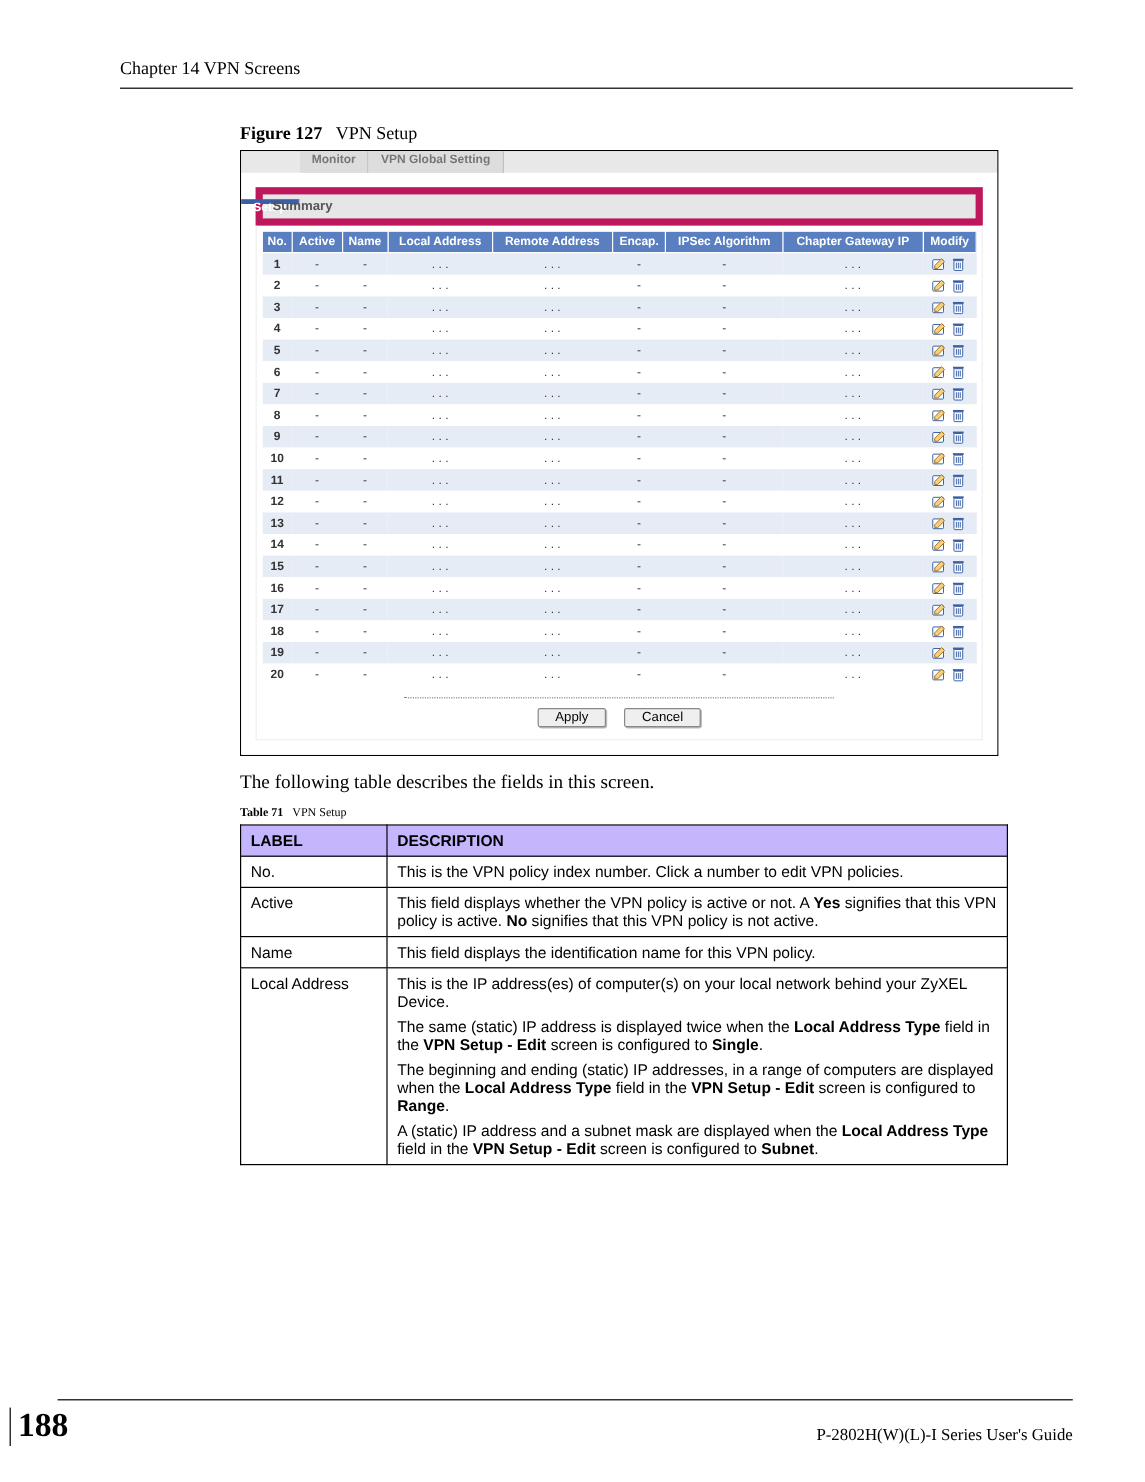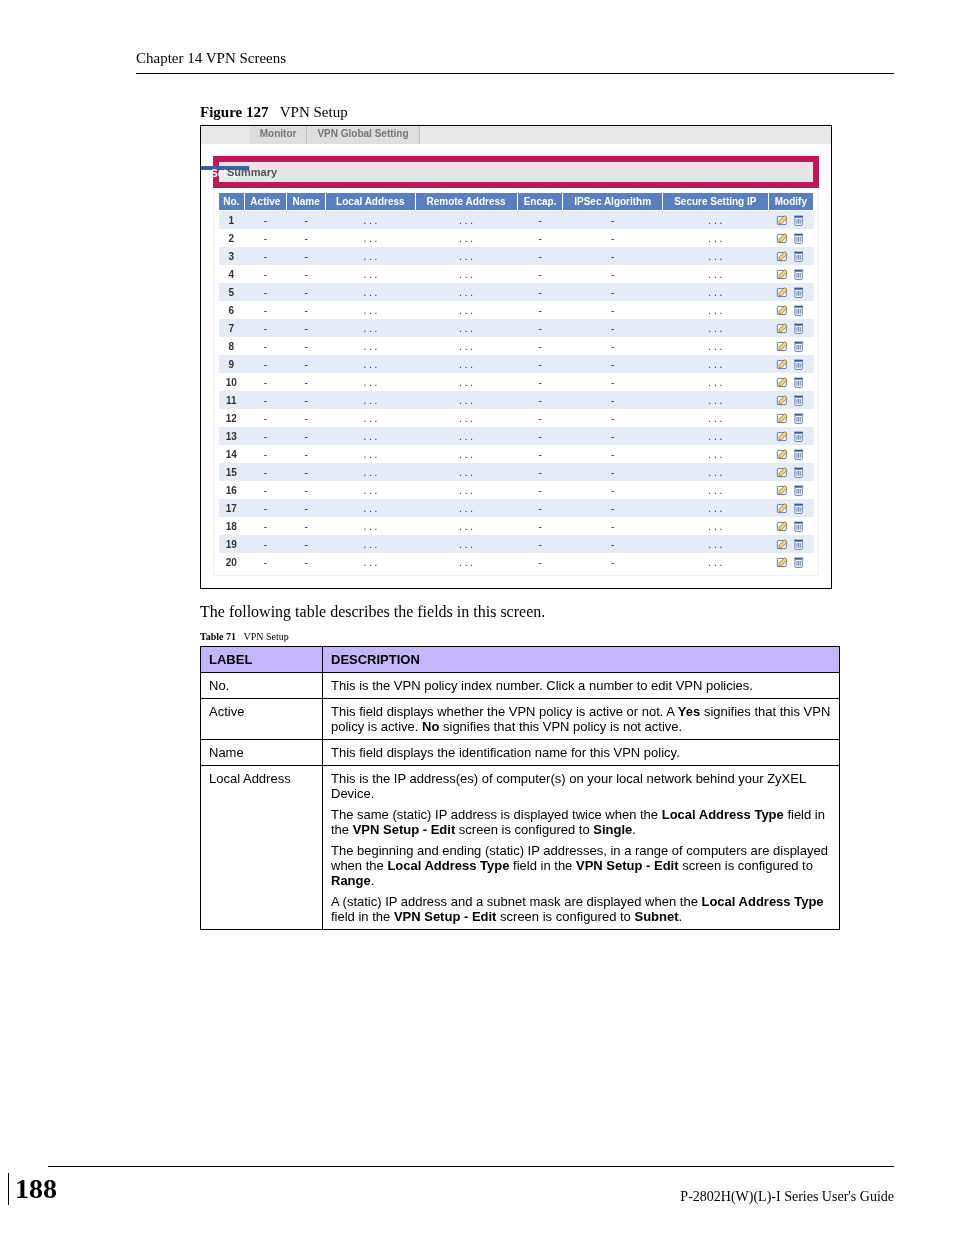--- a/index.html
+++ b/index.html
@@ -14,21 +14,20 @@
     padding: 50px 60px 40px 100px;
     box-sizing: border-box;
     min-height: 1235px;
     position: relative;
   }
   .chap-header {
     font-size: 15px;
     border-bottom: 1.5px solid #000;
     padding-bottom: 6px;
     margin-bottom: 30px;
-    margin-left: 36px;
   }
   .figure-caption {
     font-size: 15px;
     margin: 0 0 4px 100px;
   }
   .figure-caption .bold { font-weight: bold; }
   
   .router-figure {
     margin-left: 100px;
     width: 630px;
@@ -212,21 +211,21 @@
         <table class="vpn">
           <thead>
             <tr>
               <th>No.</th>
               <th>Active</th>
               <th>Name</th>
               <th>Local Address</th>
               <th>Remote Address</th>
               <th>Encap.</th>
               <th>IPSec Algorithm</th>
-              <th>Secure Setting IP</th>
+              <th>Chapter Gateway IP</th>
               <th>Modify</th>
             </tr>
           </thead>
           <tbody id="vpn-rows">
               <tr class="odd">
                 <td class="no">1</td>
                 <td>-</td>
                 <td>-</td>
                 <td>. . .</td>
                 <td>. . .</td>
@@ -619,20 +618,25 @@
                     </svg></span><span class="icon-btn icon-delete"><svg viewBox="0 0 16 16">
                       <rect x="3" y="4" width="9" height="10" rx="1" fill="#fff" stroke="#3a5fa4"></rect>
                       <rect x="2" y="2" width="11" height="2" fill="#3a5fa4"></rect>
                       <line x1="5.5" y1="6" x2="5.5" y2="12" stroke="#3a5fa4"></line>
                       <line x1="7.5" y1="6" x2="7.5" y2="12" stroke="#3a5fa4"></line>
                       <line x1="9.5" y1="6" x2="9.5" y2="12" stroke="#3a5fa4"></line>
                     </svg></span></td>
               </tr>
             </tbody>
         </table>
+        <div class="btn-row">
+          <div class="dots-line"></div>
+          <button class="win-btn">Apply</button>
+          <button class="win-btn">Cancel</button>
+        </div>
       </div>
     </div>
   </div>
 
   <div class="body-text">The following table describes the fields in this screen.</div>
 
   <div class="table-caption">
     <span class="bold">Table 71</span>&nbsp;&nbsp;&nbsp;<span>VPN Setup</span>
   </div>
 

